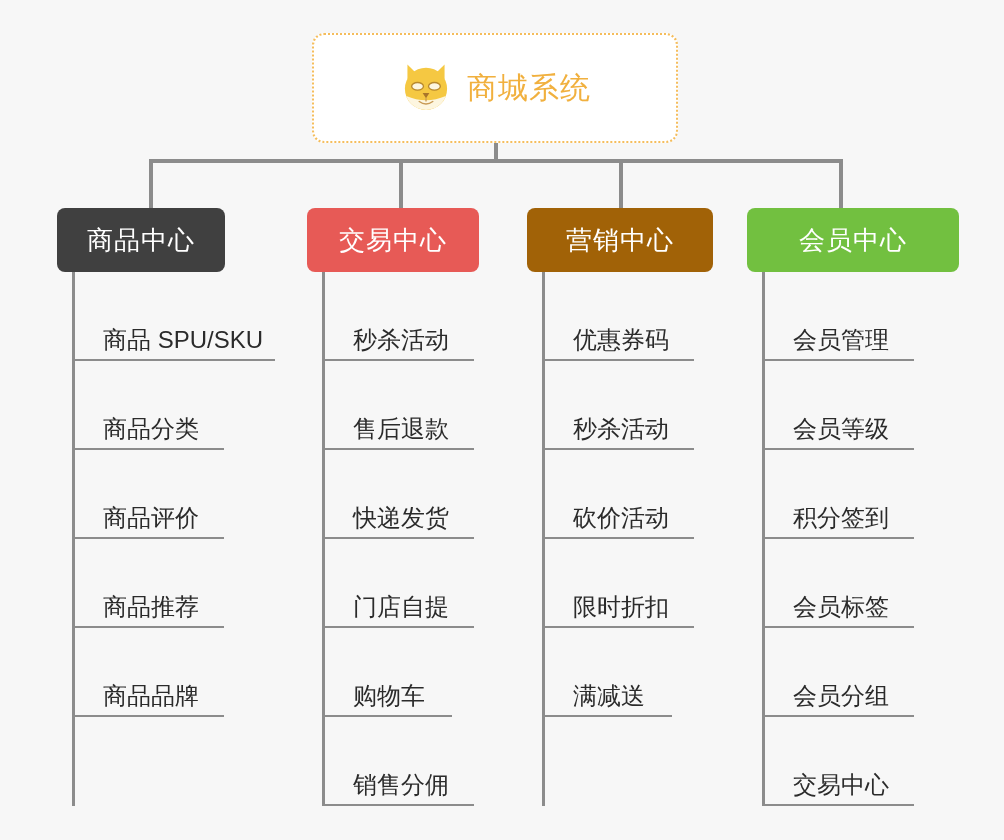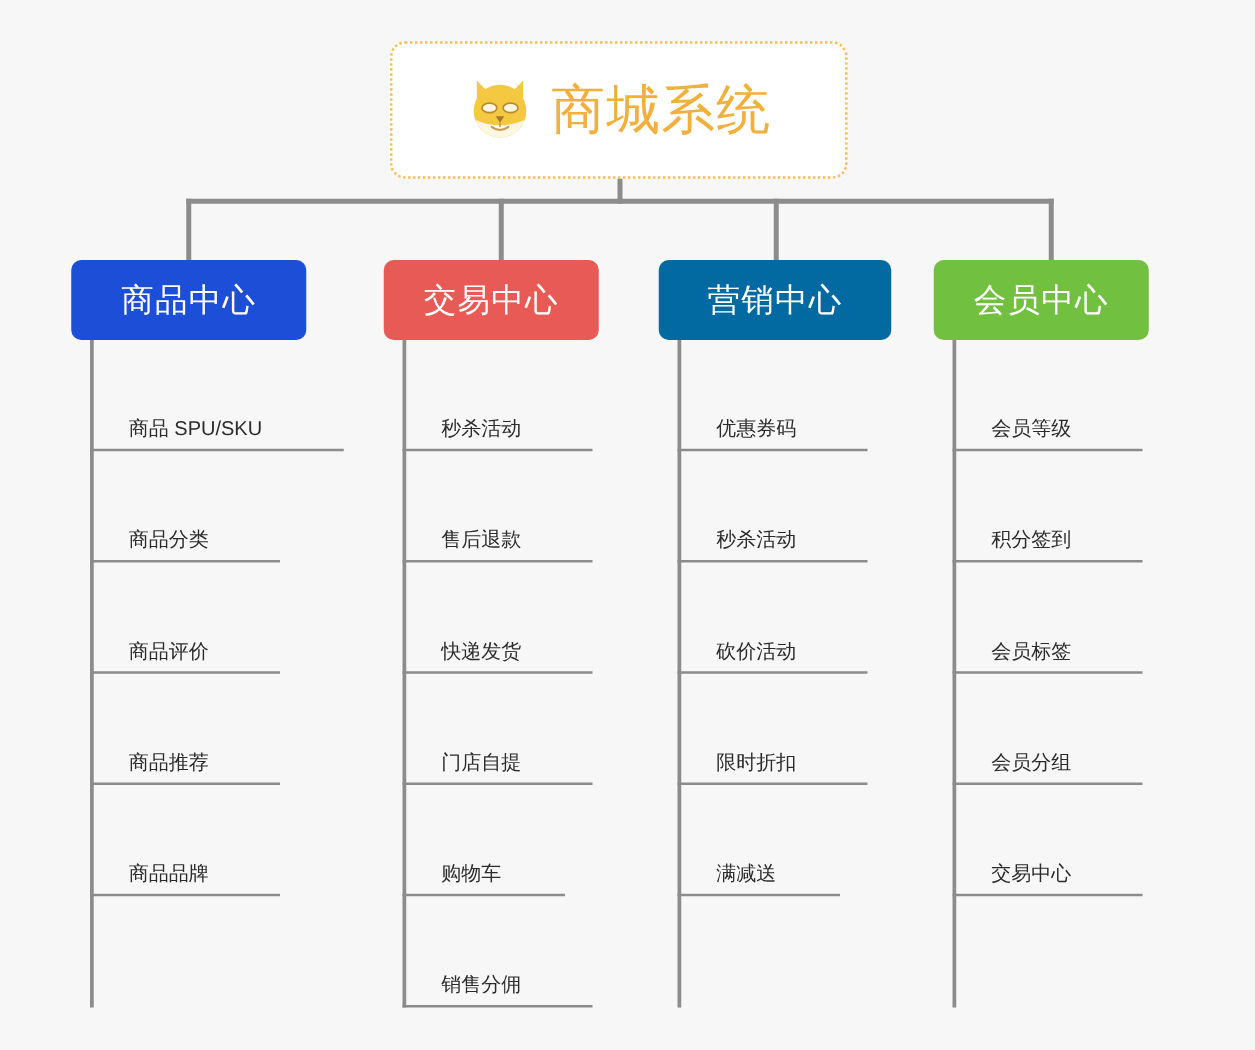--- a/index.html
+++ b/index.html
@@ -35,21 +35,21 @@
     justify-content: center;
     gap: 14px;
   }
   .root-icon {
     width: 54px;
     height: 54px;
     flex: none;
     display: block;
   }
   .root-title {
-    font-size: 43px;
+    font-size: 30px;
     line-height: 1;
     color: #f1b03e;
     letter-spacing: 1px;
     white-space: nowrap;
   }
 
   
   .conn {
     position: absolute;
     background: #8c8c8c;
@@ -95,21 +95,21 @@
   .leaf {
     position: relative;
     height: 89px;
     box-sizing: border-box;
     display: flex;
     align-items: flex-end;
     padding-left: 35px;
   }
   .leaf-text {
     display: inline-block;
-    font-size: 16px;
+    font-size: 24px;
     color: #2b2b2b;
     line-height: 1;
     padding: 0 18px 9px 0;
     white-space: nowrap;
     position: relative;
     left: -4px;
   }
   .leaf-rule {
     position: absolute;
     left: 0;
@@ -142,21 +142,21 @@
 
   <div class="conn conn-v" style="left:494px; top:143px; height:20px;"></div>
   <div class="conn conn-h" style="left:149px; top:159px; width:694px;"></div>
   <div class="conn conn-v" style="left:149px; top:159px; height:51px;"></div>
   <div class="conn conn-v" style="left:399px; top:159px; height:51px;"></div>
   <div class="conn conn-v" style="left:619px; top:159px; height:51px;"></div>
   <div class="conn conn-v" style="left:839px; top:159px; height:51px;"></div>
 
   <div id="columns-host">
       <div class="column" style="left: 57px; width: 188px;">
-        <div class="cat-box" style="width: 188px; background: #1d4ed8;">商品中心</div>
+        <div class="cat-box" style="width: 168px; background: #404040;">商品中心</div>
         <div class="spine" style="height: 534px;"></div>
         <ul class="leaf-list">
           <li class="leaf">
             <span class="leaf-text">商品 SPU/SKU</span>
             <span class="leaf-rule" style="width: 203px;"></span>
           </li>
           <li class="leaf">
             <span class="leaf-text">商品分类</span>
             <span class="leaf-rule" style="width: 152px;"></span>
           </li>
@@ -198,21 +198,21 @@
             <span class="leaf-text">购物车</span>
             <span class="leaf-rule" style="width: 130px;"></span>
           </li>
           <li class="leaf">
             <span class="leaf-text">销售分佣</span>
             <span class="leaf-rule" style="width: 152px;"></span>
           </li>
         </ul>
       </div>
       <div class="column" style="left: 527px; width: 186px;">
-        <div class="cat-box" style="width: 186px; background: #0369a1;">营销中心</div>
+        <div class="cat-box" style="width: 186px; background: #a16207;">营销中心</div>
         <div class="spine" style="height: 534px;"></div>
         <ul class="leaf-list">
           <li class="leaf">
             <span class="leaf-text">优惠券码</span>
             <span class="leaf-rule" style="width: 152px;"></span>
           </li>
           <li class="leaf">
             <span class="leaf-text">秒杀活动</span>
             <span class="leaf-rule" style="width: 152px;"></span>
           </li>
@@ -224,23 +224,27 @@
             <span class="leaf-text">限时折扣</span>
             <span class="leaf-rule" style="width: 152px;"></span>
           </li>
           <li class="leaf">
             <span class="leaf-text">满减送</span>
             <span class="leaf-rule" style="width: 130px;"></span>
           </li>
         </ul>
       </div>
       <div class="column" style="left: 747px; width: 184px;">
-        <div class="cat-box" style="width: 172px; background: rgb(114, 192, 64);">会员中心</div>
-        <div class="spine" style="height: 534px;"></div>
-        <ul class="leaf-list">
+        <div class="cat-box" style="width: 212px; background: rgb(114, 192, 64);">会员中心</div>
+        <div class="spine" style="height: 534px;"></div>
+        <ul class="leaf-list">
+          <li class="leaf">
+            <span class="leaf-text">会员管理</span>
+            <span class="leaf-rule" style="width: 152px;"></span>
+          </li>
           <li class="leaf">
             <span class="leaf-text">会员等级</span>
             <span class="leaf-rule" style="width: 152px;"></span>
           </li>
           <li class="leaf">
             <span class="leaf-text">积分签到</span>
             <span class="leaf-rule" style="width: 152px;"></span>
           </li>
           <li class="leaf">
             <span class="leaf-text">会员标签</span>

